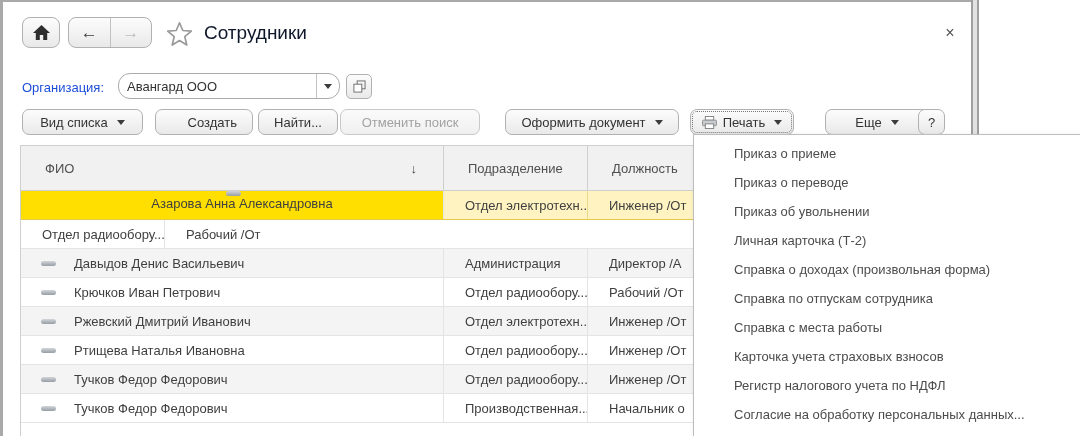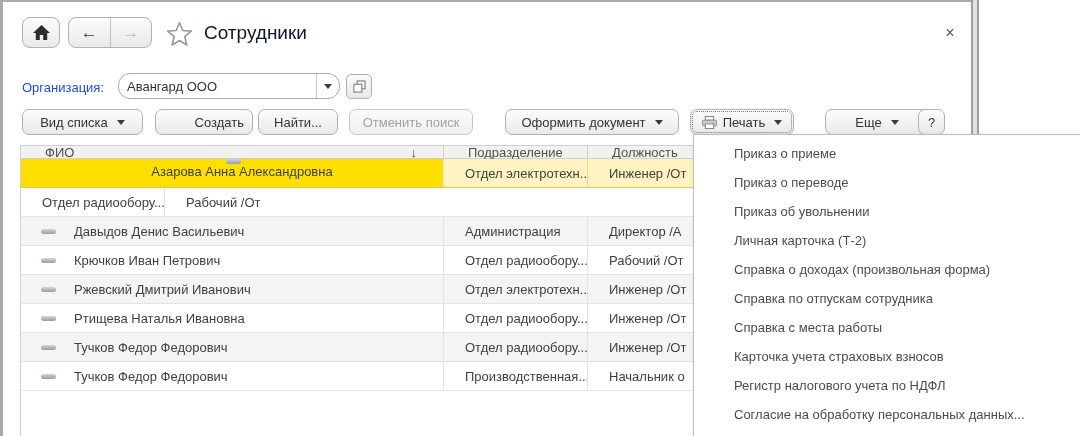--- a/index.html
+++ b/index.html
@@ -52,38 +52,38 @@
   .combo {
     position:absolute; left:115px; top:71px; width:222px; height:26px;
     border:1px solid #ababab; border-radius:12px; background:#fff; display:flex; align-items:center;
   }
   .combo-value { flex:1; padding-left:8px; font-size:13px; color:#333; overflow:hidden; white-space:nowrap; }
   .combo-arrow { width:23px; height:100%; border-left:1px solid #c4c4c4;
     display:flex; align-items:center; justify-content:center; }
   .open-btn { left:343px; top:72px; width:26px; height:25px; border-radius:5px; }
 
   
-  .toolbar-btn { top:107px; padding:0 8px; }
+  .toolbar-btn { top:107px; padding:0 15px; }
   .btn-view   { left:19px;  width:121px; }
   .btn-create { left:152px; width:98px;justify-content:flex-end; }
   .btn-find   { left:255px; width:80px; }
-  .btn-cancel { left:346px; width:124px; }
+  .btn-cancel { left:337px; width:140px; }
   .btn-doc    { left:502px; width:174px; }
   .btn-print  { left:687px; width:104px; }
   .btn-more   { left:822px; width:104px; }
   .btn-help   { left:915px; width:27px; padding:0; }
   .print-ico { margin-right:6px; display:inline-flex; }
 
   
   .table {
     position:absolute; left:17px; top:143px; width:938px; bottom:0;
     border-left:1px solid #cfcfcf; font-size:13px;
   }
   .thead {
-    display:flex; height:14px; background:#f1f1f1;
+    display:flex; height:46px; background:#f1f1f1;
     border-top:1px solid #cfcfcf; border-bottom:1px solid #cfcfcf; color:#4f4f4f;
   }
   .th { display:flex; align-items:center; padding-left:24px; border-right:1px solid #cfcfcf; }
   .c-fio  { width:423px; }
   .c-dept { width:144px; }
   .c-pos  { flex:1; }
   .sort-arrow { margin-left:auto; margin-right:26px; color:#3f3f3f; font-size:13px; }
 
   .trow { display:flex; height:29px; border-bottom:1px solid #e4e4e4; background:#fff; }
   .trow.alt { background:#f4f4f4; }

